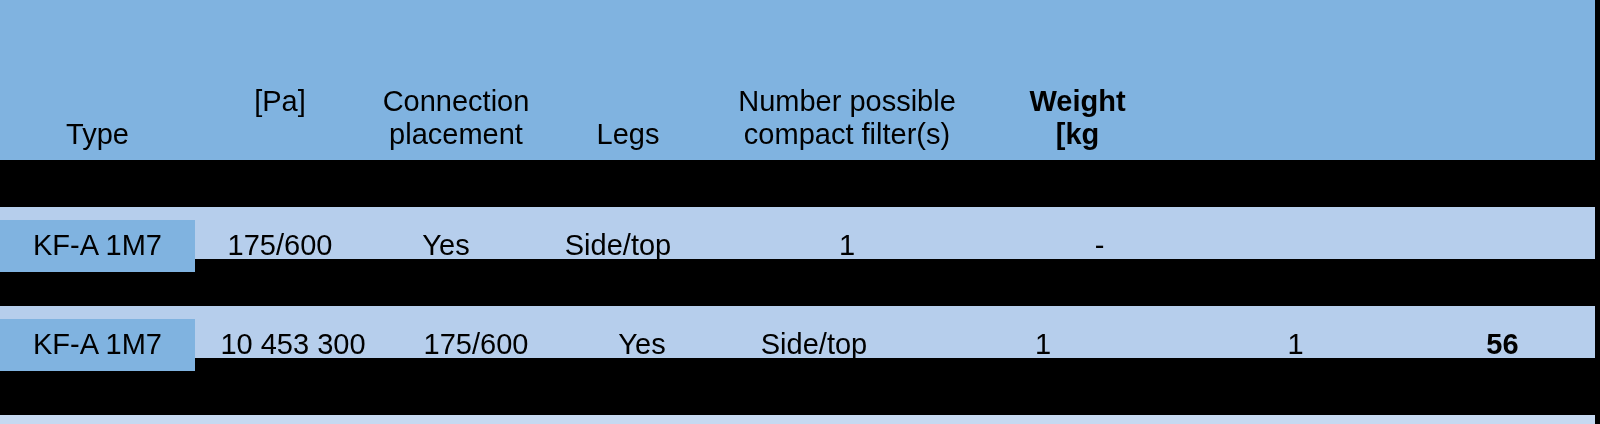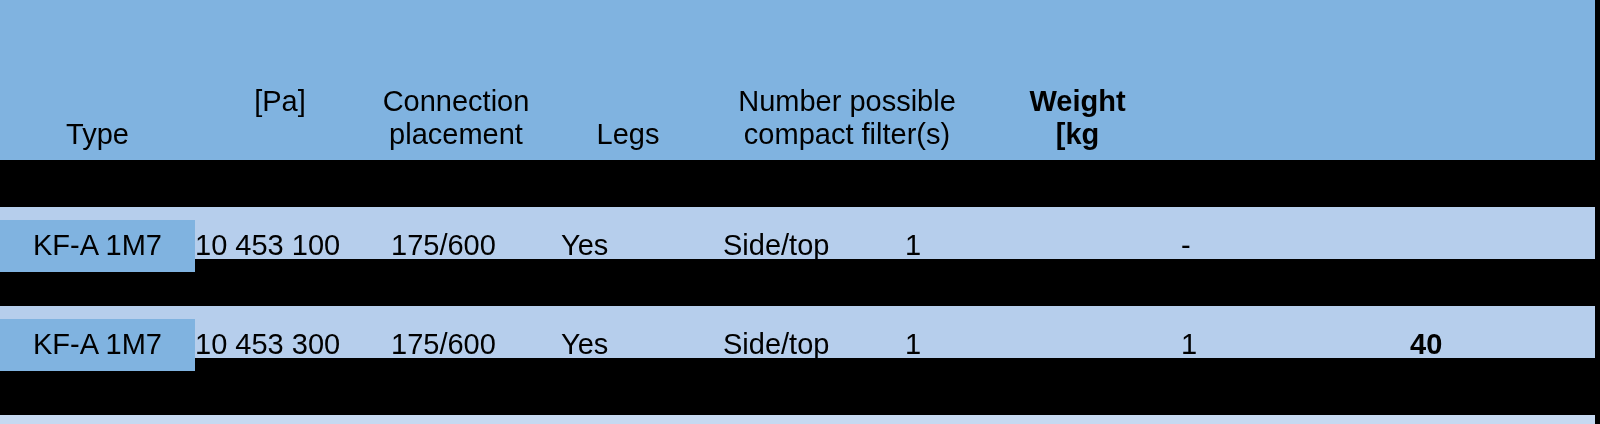--- a/index.html
+++ b/index.html
@@ -73,21 +73,21 @@
   .data-row {
     display: flex;
     width: 100%;
     height: 100%;
     align-items: center;
   }
   .td {
     color: #000000;
     font-size: 29px;
     line-height: 33px;
-    text-align: left;
+    text-align: center;
     box-sizing: border-box;
     margin-top: 25px;
   }
   .td.type-cell {
     background: #80b3e0;
     height: 52px;
     display: flex;
     align-items: center;
     justify-content: center;
   }
@@ -139,37 +139,36 @@
 
       <div class="th c-weight">Weight
 [kg</div>
 
     </div>
   </div>
 
   <div class="band data-band row1">
     <div class="data-row">
       <div class="td type-cell c-type">KF-A 1M7</div>
-      <div class="td c-order">10 453 100</div>
       <div class="td c-dp">175/600</div>
       <div class="td c-legs">Yes</div>
       <div class="td c-conn">Side/top</div>
       <div class="td c-filter">1</div>
       <div class="td c-mano">-</div>
     </div>
   </div>
 
   <div class="band data-band row2">
     <div class="data-row">
       <div class="td type-cell c-type">KF-A 1M7</div>
       <div class="td c-order">10 453 300</div>
       <div class="td c-dp">175/600</div>
       <div class="td c-legs">Yes</div>
       <div class="td c-conn">Side/top</div>
       <div class="td c-filter">1</div>
       <div class="td c-mano">1</div>
-      <div class="td c-weight">40</div>
+      <div class="td c-weight">56</div>
     </div>
   </div>
 
   <div class="bottom-strip"></div>
 
 </div>
 
 </body></html>

